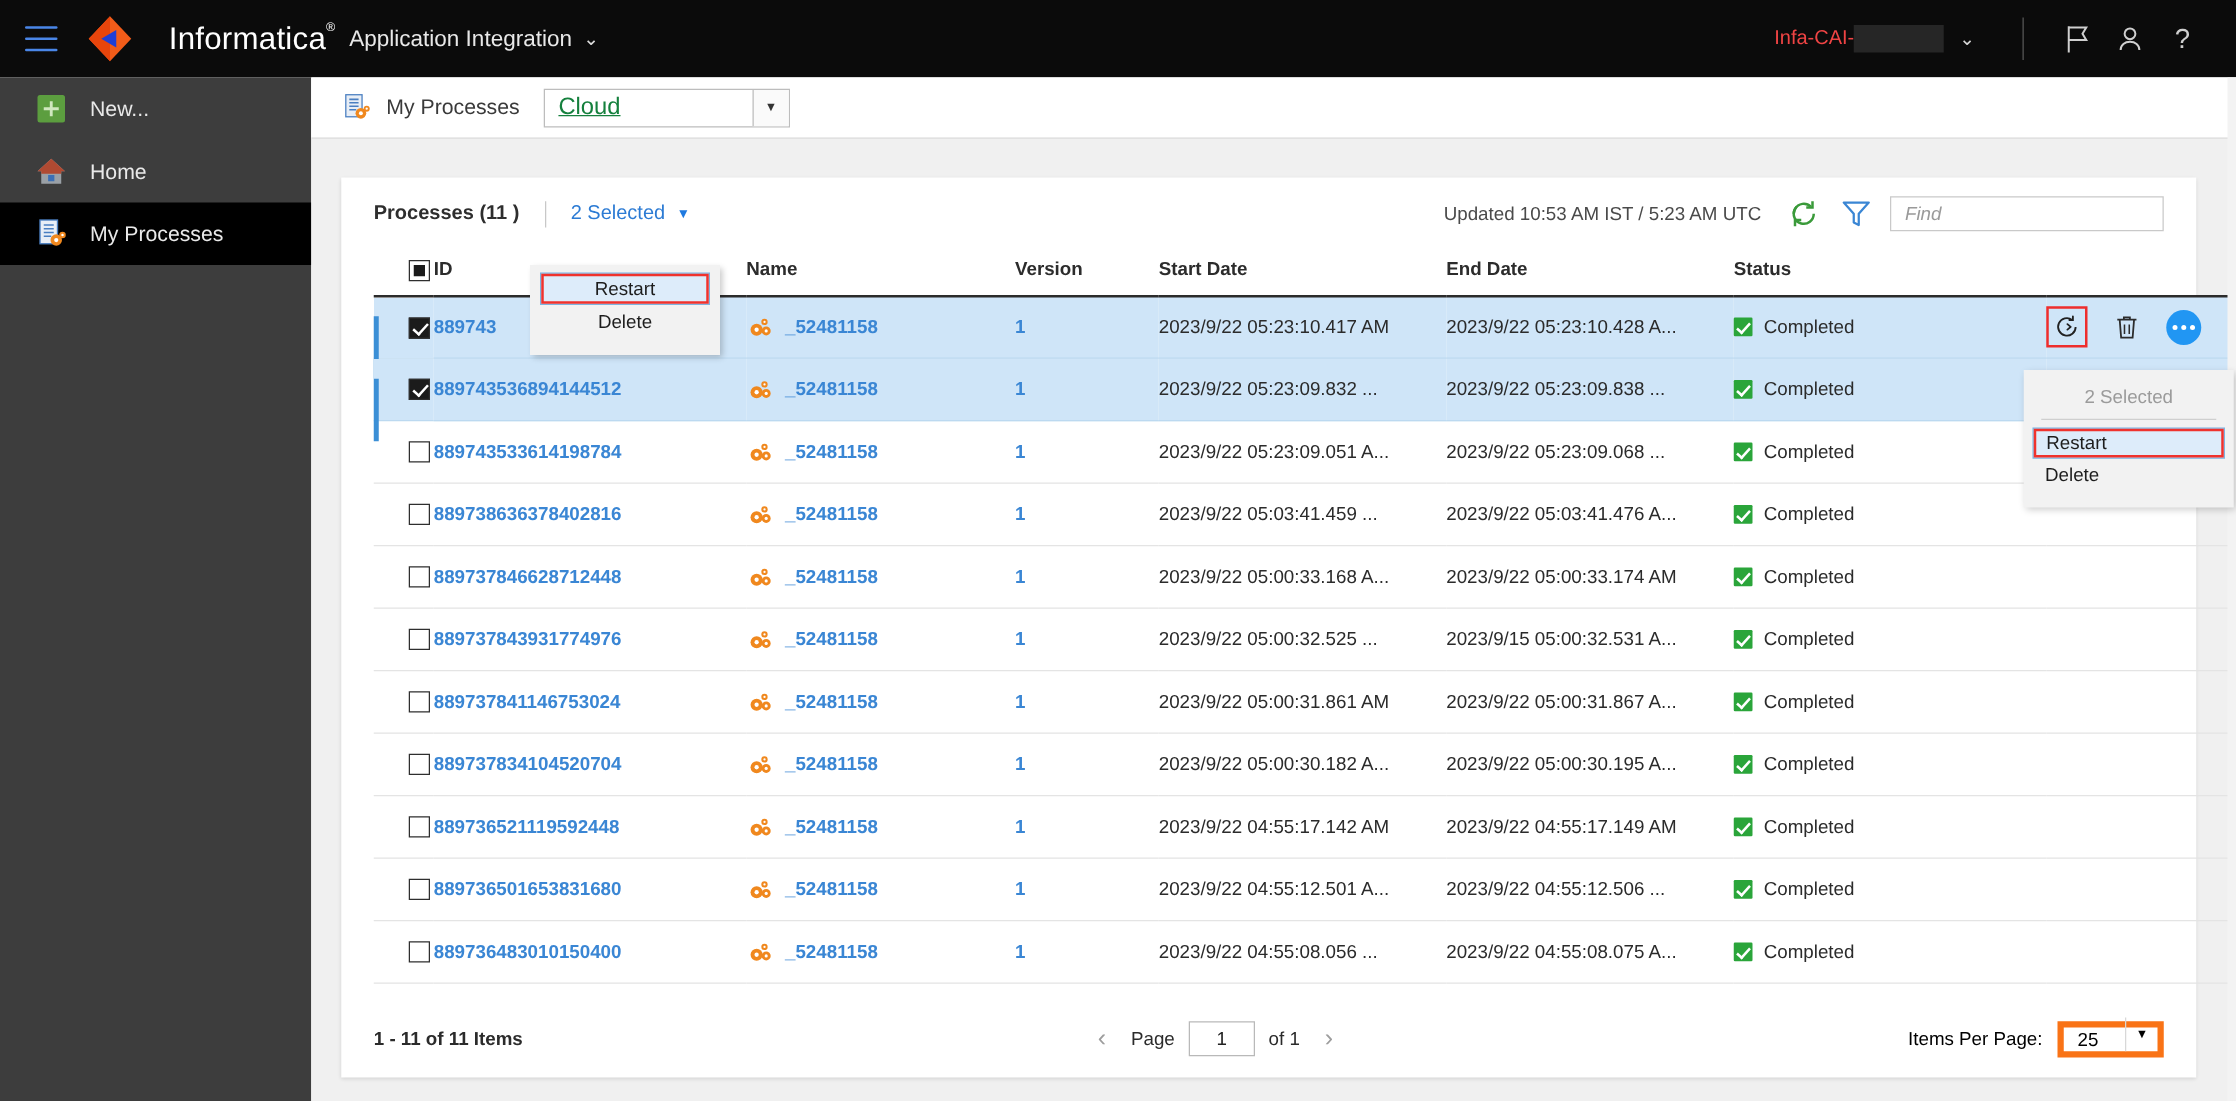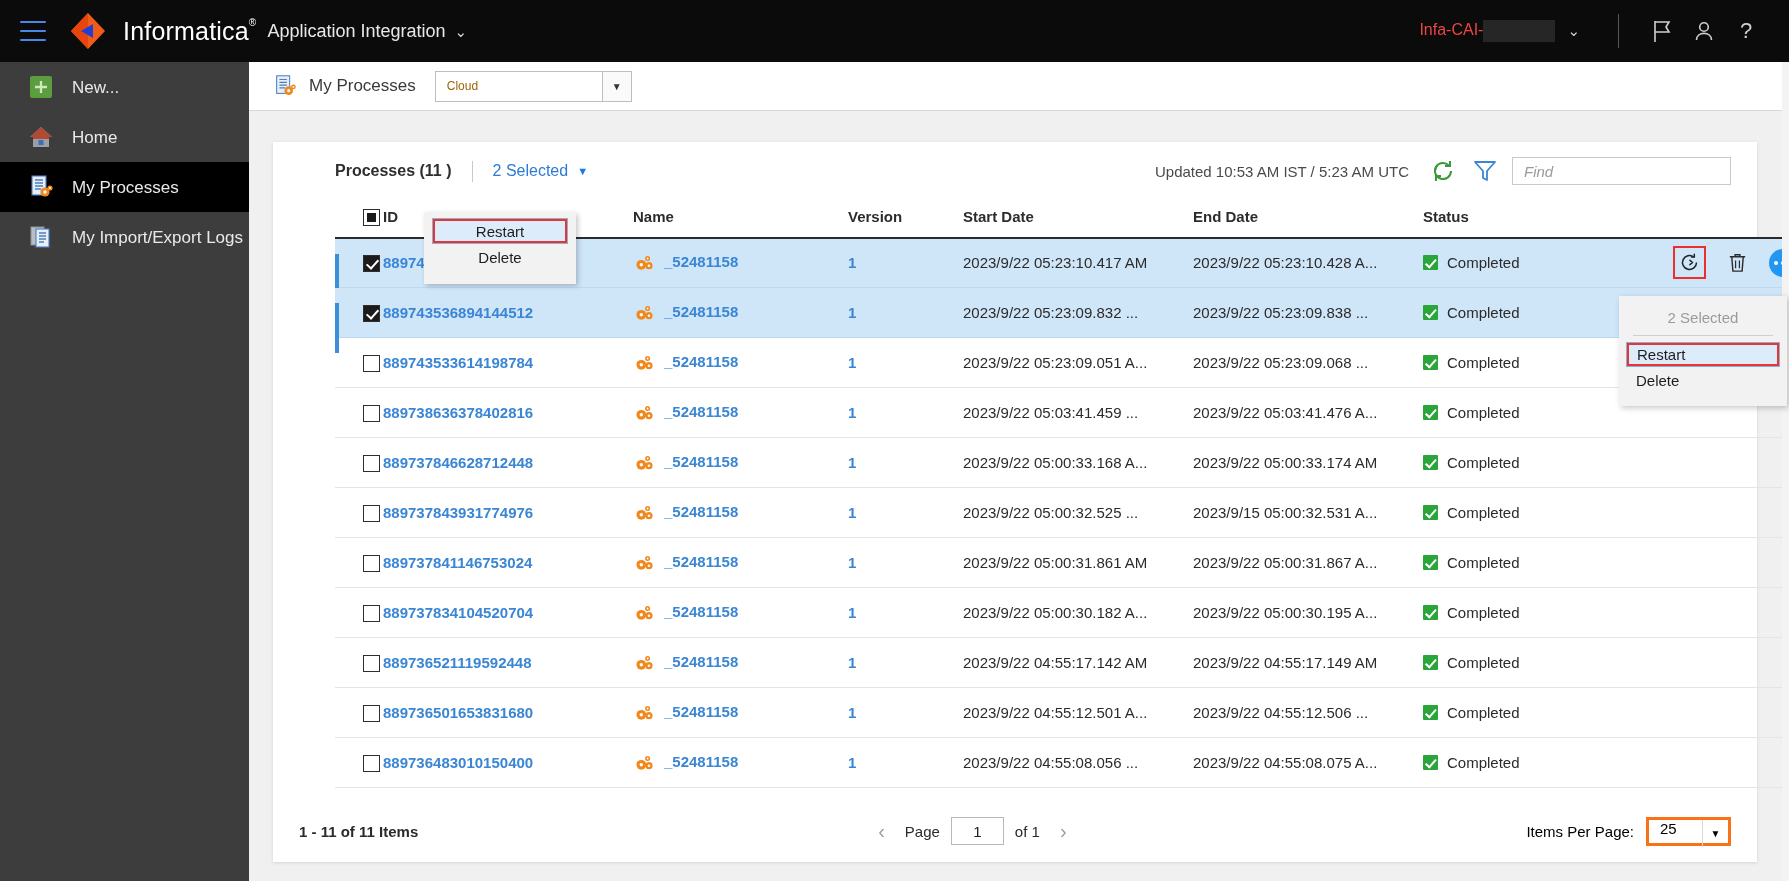--- a/index.html
+++ b/index.html
@@ -18,21 +18,21 @@
     background:#0b0b0b; display:flex; align-items:center;
   }
   .hamburger {
     width:26px; height:20px; margin-left:20px; margin-right:22px;
     display:flex; flex-direction:column; justify-content:space-between; cursor:pointer;
   }
   .hamburger i { display:block; height:2px; background:#4a86e8; border-radius:1px; }
   .logo-mark { width:40px; height:40px; position:relative; flex:0 0 auto; }
   .logo-mark svg { display:block; }
   .brand-name {
-    color:#ffffff; font-size:25px; letter-spacing:0.2px; margin-left:15px; white-space:nowrap;
+    color:#ffffff; font-size:25px; letter-spacing:0.2px; margin-left:27px; white-space:nowrap;
   }
   .brand-tm { color:#ffffff; font-size:10px; vertical-align:top; }
   .app-name {
     color:#e8e8e8; font-size:18px; margin-left:11px; white-space:nowrap;
   }
   .app-caret {
     margin-left:9px; color:#dcdcdc; font-size:15px; line-height:1;
   }
   .topbar-right {
     margin-left:auto; display:flex; align-items:center; height:62px; padding-right:22px;
@@ -67,30 +67,30 @@
     position:absolute; left:0; top:0; width:1540px; height:49px;
     background:#ffffff; border-bottom:1px solid #d8d8d8;
     display:flex; align-items:center; padding-left:23px;
   }
   .proc-ico { width:26px; height:26px; margin-right:11px; }
   .subheader-title { font-size:17px; color:#3a3a3a; margin-right:19px; }
   .cloud-select {
     width:197px; height:31px; border:1px solid #bdbdbd; background:#fff;
     display:flex; align-items:center; position:relative;
   }
-  .cloud-value { font-size:12px; color:#a16207; padding-left:11px; flex:1; }
+  .cloud-value { font-size:19px; color:#15803d; padding-left:11px; flex:1;text-decoration:underline; }
   .cloud-arrow {
     width:29px; height:29px; border-left:1px solid #bdbdbd; background:#fafafa;
     display:flex; align-items:center; justify-content:center; font-size:10px; color:#333;
   }
 
   
   .card {
     position:absolute; left:24px; top:80px; width:1484px; height:720px;
-    background:#ffffff; box-shadow:0 1px 3px rgba(0,0,0,.12);padding-left:36px;
+    background:#ffffff; box-shadow:0 1px 3px rgba(0,0,0,.12);
   }
 
   .card-head {
     position:relative; height:58px; padding:0 26px; display:flex; align-items:center;
   }
   .proc-count { font-size:16px; color:#2e2e2e; font-weight:bold; }
   .vsep { width:1px; height:21px; background:#c8c8c8; margin:0 20px; }
   .selected-link { font-size:16px; color:#2c7bd4; cursor:pointer; }
   .sel-caret { margin-left:9px; color:#1f7ae0; font-size:11px; }
 
@@ -170,22 +170,22 @@
   }
   .items-count { font-size:15px; color:#2b2b2b; font-weight:bold; }
   .pager { margin:0 auto; display:flex; align-items:center; font-size:15px; color:#2b2b2b; }
   .pg-arrow { color:#9d9d9d; font-size:20px; margin:0 20px; cursor:pointer; }
   .pg-input {
     width:53px; height:28px; border:1px solid #b9b9b9; background:#fff; text-align:center;
     font-size:15px; color:#222; margin:0 11px; display:flex; align-items:center; justify-content:center;
   }
   .ipp-wrap { display:flex; align-items:center; font-size:15px; color:#000000; }
   .ipp-select {
-    width:85px; height:29px; border:3px solid #f97316; background:#fff; margin-left:12px;
-    display:flex; align-items:flex-start; position:relative;
+    width:85px; height:29px; border:5px solid #f97316; background:#fff; margin-left:12px;
+    display:flex; align-items:flex-end; position:relative;
   }
   .ipp-value { flex:1; padding-left:11px; font-size:15px; }
   .ipp-arrow { width:26px; height:27px; border-left:1px solid #d8d8d8; display:flex; align-items:center; justify-content:center; font-size:10px; }
 
   
   .popup-left {
     position:absolute; left:424px; top:212px; width:152px; height:72px;
     background:#f2f2f2; box-shadow:2px 2px 5px rgba(0,0,0,.22); z-index:40;
     padding:6px 0;
   }
@@ -290,30 +290,20 @@
         <path d="M8 7h8M8 10h8M8 13h8M8 16h6" stroke="#4a7fc1" stroke-width="1.3"></path>
         <circle cx="18" cy="19" r="4.6" fill="#f0881e"></circle>
           <circle cx="18" cy="19" r="1.7" fill="#fff"></circle>
         <circle cx="23" cy="15" r="2.6" fill="#f0881e"></circle>
           <circle cx="23" cy="15" r="1" fill="#fff"></circle>
       </svg>
     </span>
     <span class="side-label">My Processes</span>
   </div>
 
-  <div class="side-item">
-    <span class="side-ico">
-      <svg width="28" height="28" viewBox="0 0 28 28">
-        <rect x="4" y="4" width="13" height="18" fill="#b9bec4" stroke="#8c9298" stroke-width="1"></rect>
-        <rect x="9" y="6" width="13" height="18" fill="#e8eef6" stroke="#4a7fc1" stroke-width="1.1"></rect>
-        <path d="M12 10h7M12 13h7M12 16h7M12 19h5" stroke="#4a7fc1" stroke-width="1.3"></path>
-      </svg>
-    </span>
-    <span class="side-label">My Import/Export Logs</span>
-  </div>
 
 </div>
 
 <div class="main">
 
   <div class="subheader">
     <span class="proc-ico">
       <svg width="26" height="26" viewBox="0 0 28 28">
         <rect x="5" y="3" width="14" height="19" fill="#e8eef6" stroke="#4a7fc1" stroke-width="1.1"></rect>
         <path d="M8 7h8M8 10h8M8 13h8M8 16h6" stroke="#4a7fc1" stroke-width="1.3"></path>

